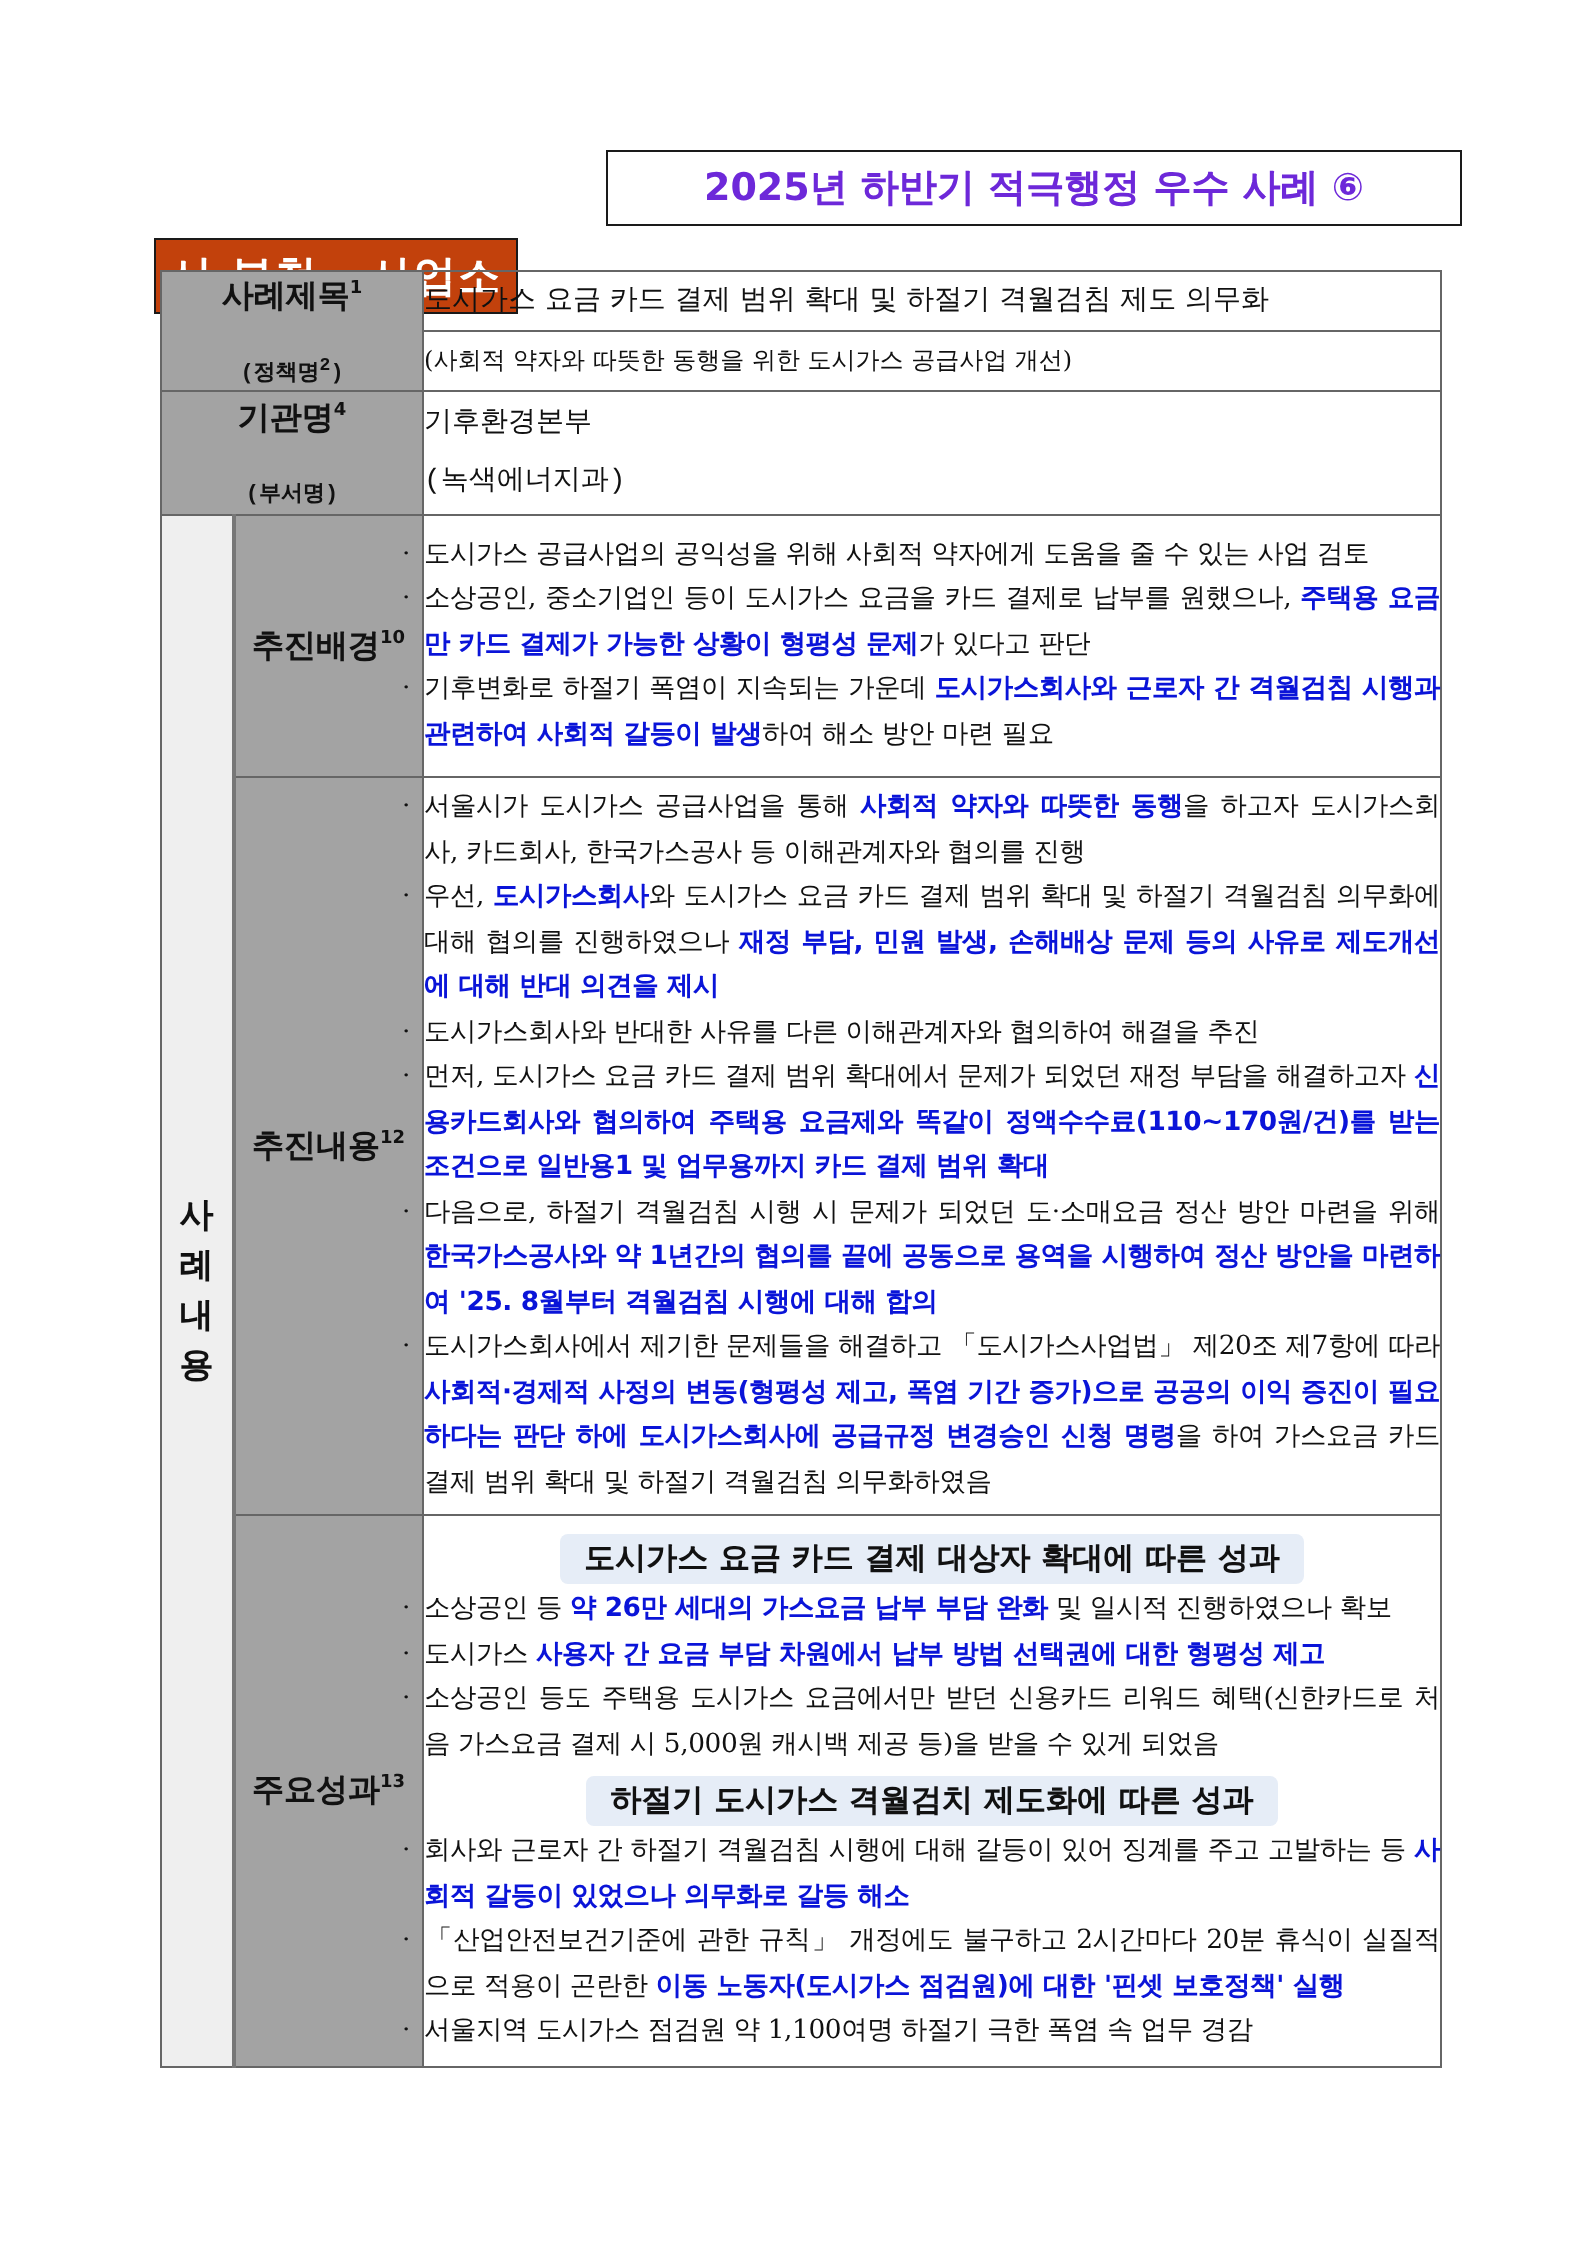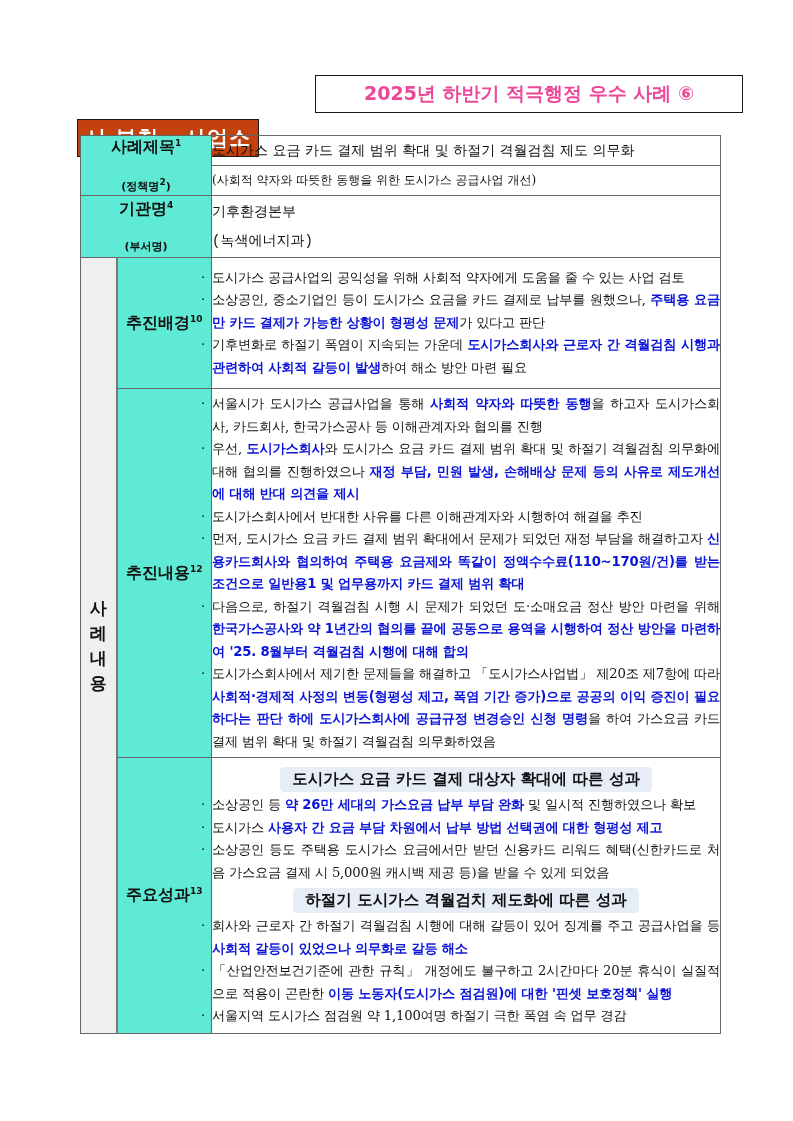--- a/index.html
+++ b/index.html
@@ -4,34 +4,34 @@
 <style>
   html, body { margin:0; padding:0; background:#ffffff; }
   body { width:793px; height:1121px; position:relative; font-family:"DejaVu Serif", serif; color:#111; }
   .header-left {
     position:absolute; left:77px; top:75px; width:182px; height:38px;
     background:#c2410c; border:1.5px solid #1a1a1a; box-sizing:border-box;
     color:#fff; font-family:"DejaVu Sans", sans-serif; font-weight:bold; font-size:21px;
     display:flex; align-items:center; justify-content:center; letter-spacing:1px;margin-top:44px;
   }
   .header-right {
-    position:absolute; left:315px; top:75px; width:428px; height:38px;
+    position:absolute; left:303px; top:75px; width:428px; height:38px;
     border:1.5px solid #1a1a1a; box-sizing:border-box; background:#fff;
     font-family:"DejaVu Sans", sans-serif; font-weight:bold; font-size:19px;
-    display:flex; align-items:center; justify-content:center; color:#ec4899;
+    display:flex; align-items:center; justify-content:center; color:#6d28d9;
   }
   .main-table {
     position:absolute; left:80px; top:135px; width:640px;
     border-collapse:collapse; table-layout:fixed;
     border:1.5px solid #222;
   }
   .main-table td { border:1px solid #666; vertical-align:middle; padding:0; }
-  .lbl { background:#5eead4; text-align:center; font-family:"DejaVu Sans", sans-serif; font-weight:bold; color:#111; }
+  .lbl { background:#a3a3a3; text-align:center; font-family:"DejaVu Sans", sans-serif; font-weight:bold; color:#111; }
   .lbl .big { font-size:16px; display:block; }
-  .lbl .small { font-size:11px; display:block; margin-top:19px; }
+  .lbl .small { font-size:11px; display:block; margin-top:19px;font-family:Liberation Mono, monospace; }
   .lbl sup { font-size:9px; }
   .vert { background:#efefef; text-align:center; font-family:"DejaVu Sans", sans-serif; font-weight:bold; font-size:17px; line-height:25px; border-right:2px solid #777 !important; }
   .cell { padding:3px 6px 3px 6px; font-size:13.2px; line-height:22.5px; border-left:1.5px solid #222 !important;margin-top:10px; }
   .title-cell { font-size:14px; padding:5px 8px; }
   .sub-cell { font-size:12px; padding:2px 2px; }
   .org { font-size:14px; padding:4px 8px; line-height:29px;font-family:Liberation Mono, monospace; }
   .bullet { display:block; text-indent:-11px; text-align:justify; letter-spacing:-0.2px; }
   .bullet::before { content:"·"; display:inline-block; width:11px; text-indent:0; }
   .b { color:#0a14d8; font-weight:bold; font-family:"DejaVu Sans", sans-serif; }
   .subhead {
@@ -89,39 +89,39 @@
           <span class="bullet"><span>기후변화로 하절기 폭염이 지속되는 가운데 </span><span class="b">도시가스회사와 근로자 간 격월검침 시행과 관련하여 사회적 갈등이 발생</span><span>하여 해소 방안 마련 필요</span></span>
         </td>
   </tr>
   <tr style="height:369px">
     <td class="lbl">
       <span class="big"><span>추진내용</span><sup>12</sup></span>
     </td>
     <td class="cell">
           <span class="bullet"><span>서울시가 도시가스 공급사업을 통해 </span><span class="b">사회적 약자와 따뜻한 동행</span><span>을 하고자 도시가스회사, 카드회사, 한국가스공사 등 이해관계자와 협의를 진행</span></span>
           <span class="bullet"><span>우선, </span><span class="b">도시가스회사</span><span>와 도시가스 요금 카드 결제 범위 확대 및 하절기 격월검침 의무화에 대해 협의를 진행하였으나 </span><span class="b">재정 부담, 민원 발생, 손해배상 문제 등의 사유로 제도개선에 대해 반대 의견을 제시</span></span>
-          <span class="bullet"><span>도시가스회사에서 반대한 사유를 다른 이해관계자와 시행하여 해결을 추진</span></span>
+          <span class="bullet"><span>도시가스회사와 반대한 사유를 다른 이해관계자와 협의하여 해결을 추진</span></span>
           <span class="bullet"><span>먼저, 도시가스 요금 카드 결제 범위 확대에서 문제가 되었던 재정 부담을 해결하고자 </span><span class="b">신용카드회사와 협의하여 주택용 요금제와 똑같이 정액수수료(110~170원/건)를 받는 조건으로 일반용1 및 업무용까지 카드 결제 범위 확대</span></span>
           <span class="bullet"><span>다음으로, 하절기 격월검침 시행 시 문제가 되었던 도·소매요금 정산 방안 마련을 위해 </span><span class="b">한국가스공사와 약 1년간의 협의를 끝에 공동으로 용역을 시행하여 정산 방안을 마련하여 '25. 8월부터 격월검침 시행에 대해 합의</span></span>
           <span class="bullet"><span>도시가스회사에서 제기한 문제들을 해결하고 「도시가스사업법」 제20조 제7항에 따라 </span><span class="b">사회적·경제적 사정의 변동(형평성 제고, 폭염 기간 증가)으로 공공의 이익 증진이 필요하다는 판단 하에 도시가스회사에 공급규정 변경승인 신청 명령</span><span>을 하여 가스요금 카드 결제 범위 확대 및 하절기 격월검침 의무화하였음</span></span>
         </td>
   </tr>
   <tr style="height:276px">
     <td class="lbl">
       <span class="big"><span>주요성과</span><sup>13</sup></span>
     </td>
     <td class="cell">
       <span class="subhead">도시가스 요금 카드 결제 대상자 확대에 따른 성과</span>
       <div>
             <span class="bullet"><span>소상공인 등 </span><span class="b">약 26만 세대의 가스요금 납부 부담 완화</span><span> 및 일시적 진행하였으나 확보</span></span>
             <span class="bullet"><span>도시가스 </span><span class="b">사용자 간 요금 부담 차원에서 납부 방법 선택권에 대한 형평성 제고</span></span>
             <span class="bullet"><span>소상공인 등도 주택용 도시가스 요금에서만 받던 신용카드 리워드 혜택(신한카드로 처음 가스요금 결제 시 5,000원 캐시백 제공 등)을 받을 수 있게 되었음</span></span>
           </div>
       <span class="subhead">하절기 도시가스 격월검치 제도화에 따른 성과</span>
       <div>
-            <span class="bullet"><span>회사와 근로자 간 하절기 격월검침 시행에 대해 갈등이 있어 징계를 주고 공급사업을 등 </span><span class="b">사회적 갈등이 있었으나 의무화로 갈등 해소</span></span>
+            <span class="bullet"><span>회사와 근로자 간 하절기 격월검침 시행에 대해 갈등이 있어 징계를 주고 고발하는 등 </span><span class="b">사회적 갈등이 있었으나 의무화로 갈등 해소</span></span>
             <span class="bullet"><span>「산업안전보건기준에 관한 규칙」 개정에도 불구하고 2시간마다 20분 휴식이 실질적으로 적용이 곤란한 </span><span class="b">이동 노동자(도시가스 점검원)에 대한 '핀셋 보호정책' 실행</span></span>
             <span class="bullet"><span>서울지역 도시가스 점검원 약 1,100여명 하절기 극한 폭염 속 업무 경감</span></span>
           </div>
     </td>
   </tr>
 </tbody>
   </table>
 
 </body></html>

